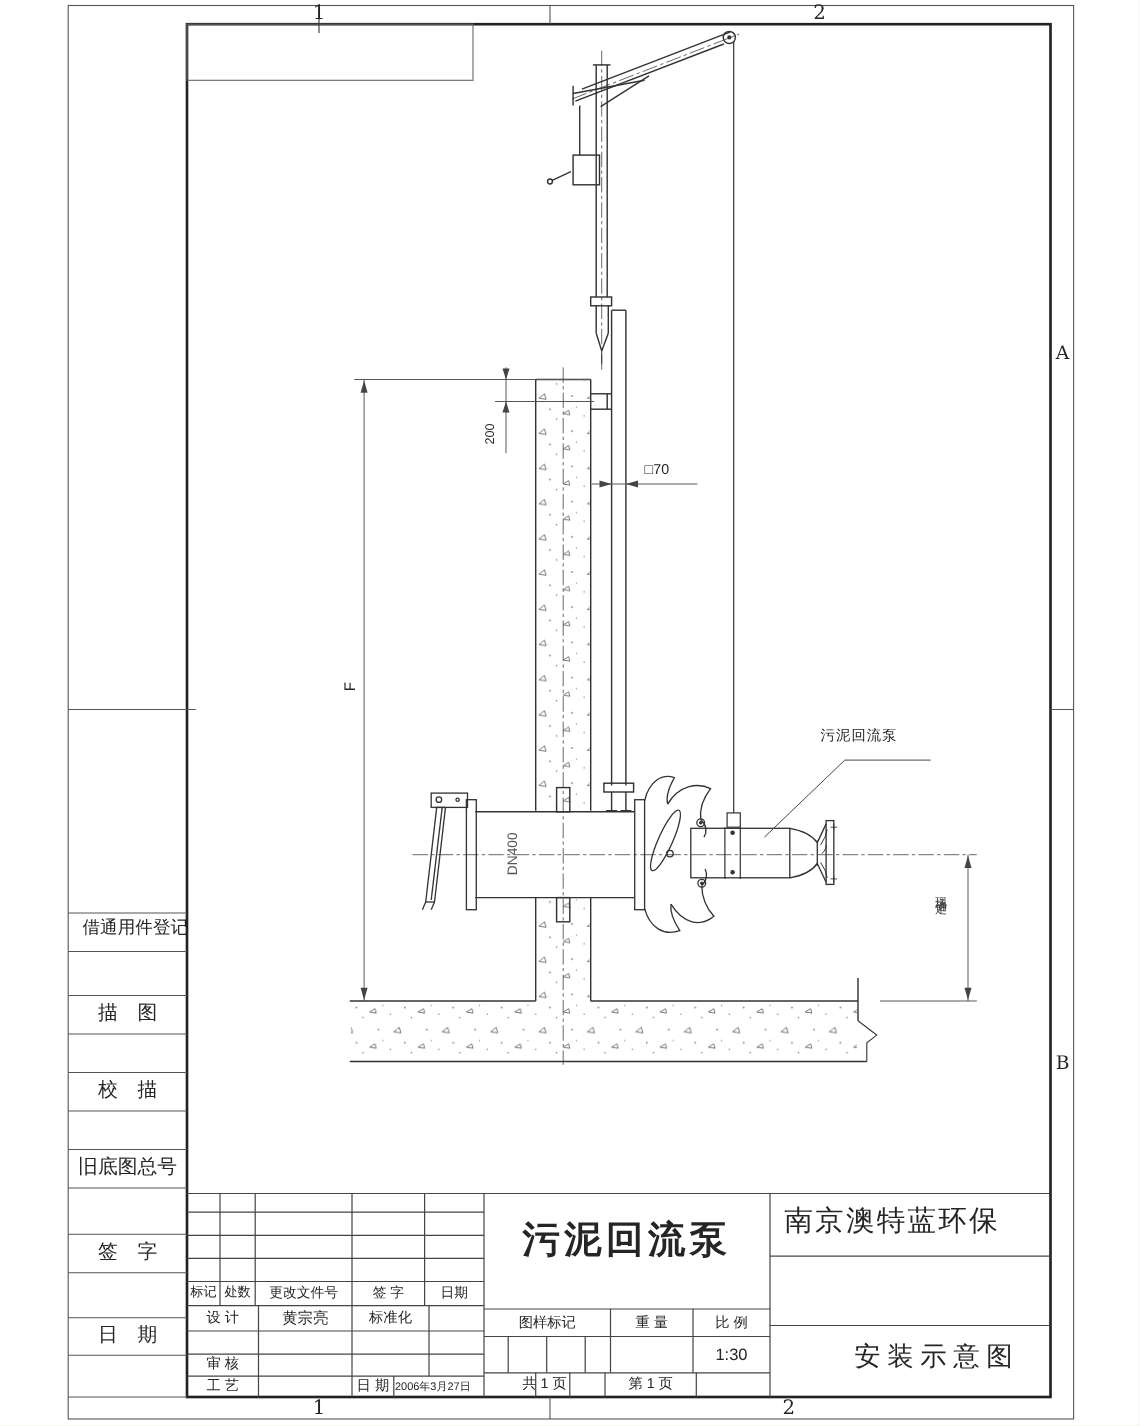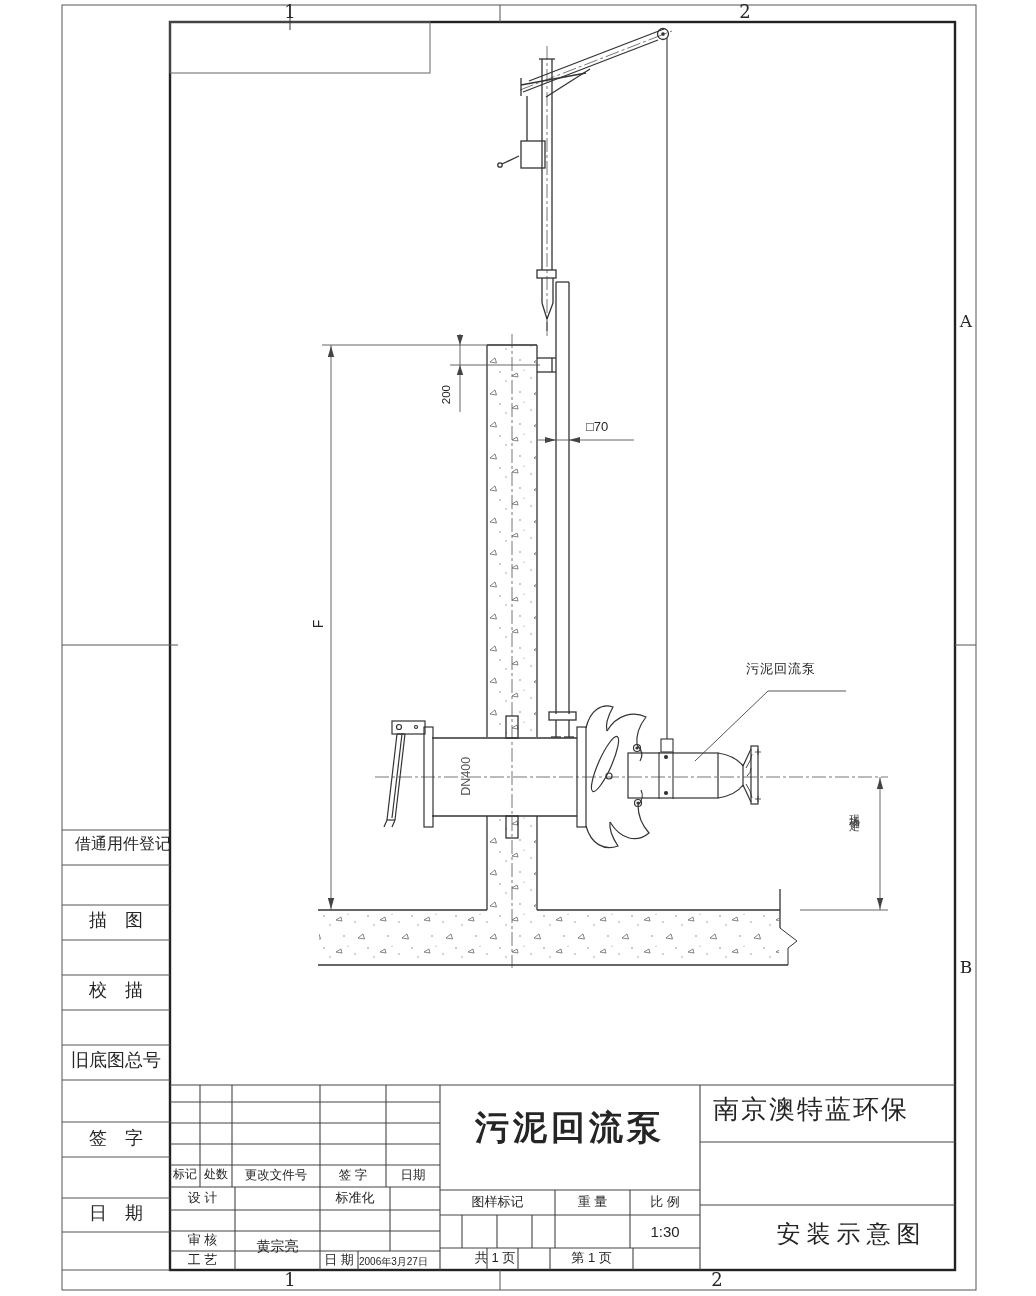--- a/index.html
+++ b/index.html
@@ -274,21 +274,21 @@
 <span class="t c rot" style="left:436px;top:769px;width:60px;font-size:12.5px;color:#555;">DN400</span>
 <span class="t vert" style="left:849px;top:806px;font-size:10.5px;letter-spacing:2px;color:#444;">现场确定</span>
 
 <span class="t c" style="left:170px;top:1168px;width:30px;font-size:12px;">标记</span>
 <span class="t c" style="left:200px;top:1168px;width:32px;font-size:12px;text-align:center;">处数</span>
 <span class="t c" style="left:232px;top:1168px;width:88px;font-size:12.5px;">更改文件号</span>
 <span class="t c" style="left:320px;top:1168px;width:66px;font-size:12.5px;">签 字</span>
 <span class="t c" style="left:386px;top:1168px;width:54px;font-size:12.5px;">日期</span>
 
 <span class="t c" style="left:170px;top:1191px;width:65px;font-size:13px;">设 计</span>
-<span class="t c" style="left:235px;top:1238px;width:85px;font-size:14px;">黄宗亮</span>
+<span class="t c" style="left:235px;top:1190px;width:85px;font-size:14px;">黄宗亮</span>
 <span class="t c" style="left:320px;top:1191px;width:70px;font-size:13px;">标准化</span>
 <span class="t c" style="left:170px;top:1233px;width:65px;font-size:13px;">审 核</span>
 <span class="t c" style="left:170px;top:1253px;width:65px;font-size:13px;">工 艺</span>
 <span class="t c" style="left:320px;top:1253px;width:38px;font-size:13px;">日 期</span>
 <span class="t" style="left:359px;top:1256px;width:80px;font-size:10px;">2006年3月27日</span>
 
 <span class="t c" style="left:440px;top:1108px;width:260px;font-size:34px;letter-spacing:4px;font-weight:bold;">污泥回流泵</span>
 <span class="t c" style="left:440px;top:1195px;width:115px;font-size:13px;">图样标记</span>
 <span class="t c" style="left:555px;top:1195px;width:75px;font-size:13px;">重 量</span>
 <span class="t c" style="left:630px;top:1195px;width:70px;font-size:13px;">比 例</span>

